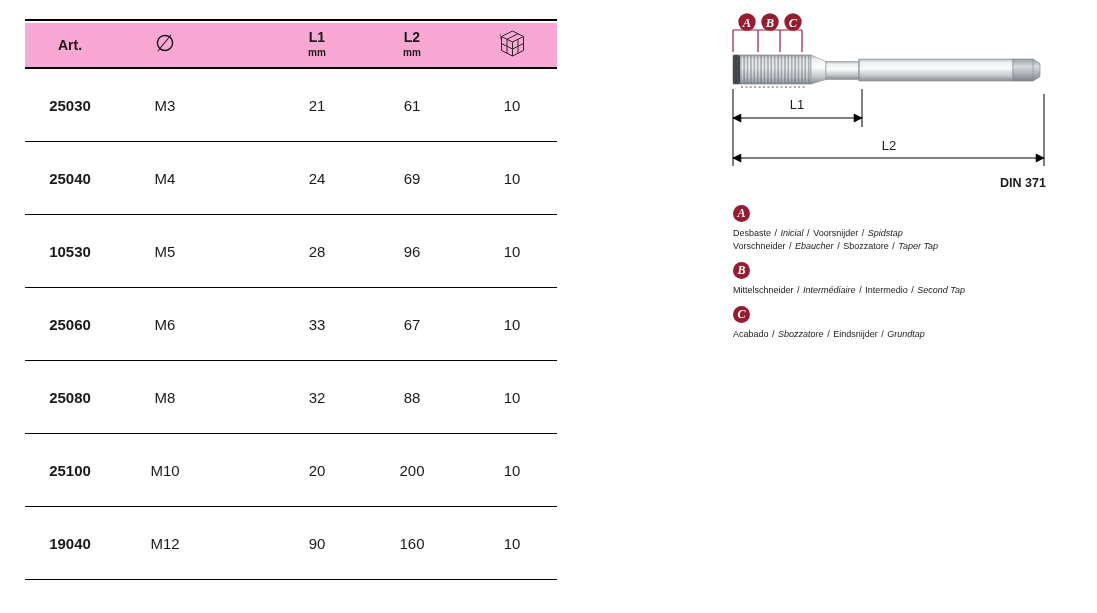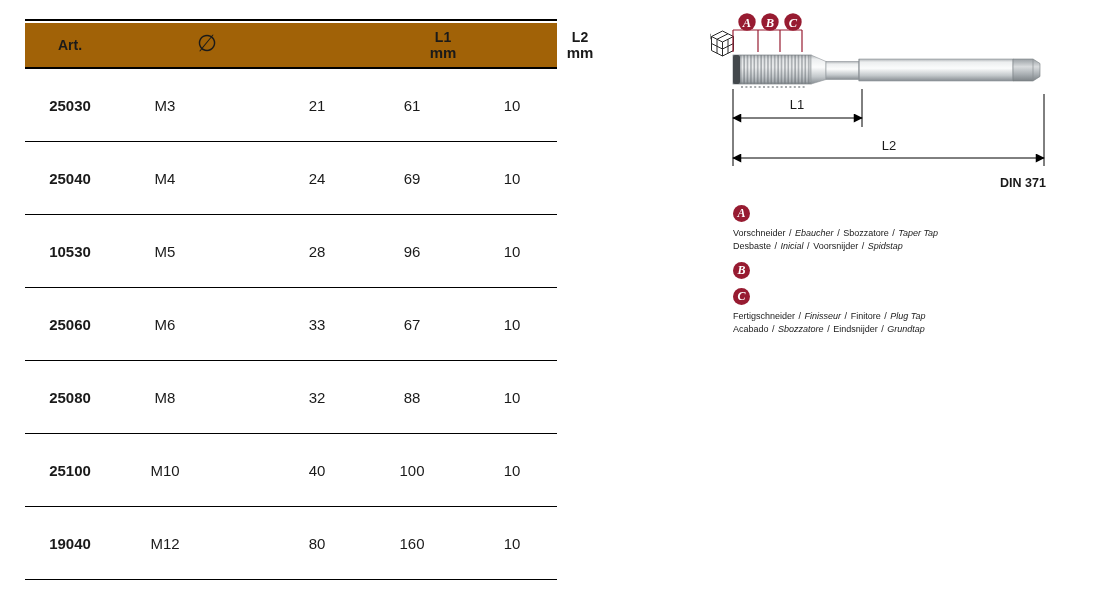--- a/index.html
+++ b/index.html
@@ -5,26 +5,26 @@
   html,body{margin:0;padding:0;}
   body{
     width:1097px;height:613px;position:relative;background:#ffffff;
     font-family:"Liberation Sans", sans-serif;color:#1a1a1a;overflow:hidden;
   }
   
   .rule-top{position:absolute;left:25px;top:19px;width:532px;height:2px;background:#000;}
   .spec-table{position:absolute;left:25px;top:23px;width:532px;}
   .thead{
     display:grid;grid-template-columns:90px 100px 62px 80px 110px 90px;
-    height:44px;background:#a16207;border-bottom:2px solid #000;
-    align-items:center;justify-items:center;gap:42px;
+    height:44px;background:#f9a8d4;border-bottom:2px solid #000;
+    align-items:center;justify-items:center;
   }
   .th{font-weight:bold;font-size:14px;text-align:center;line-height:15px;}
   .th .dia{font-size:23px;font-weight:normal;}
-  .th .sub{display:block;font-size:15px;}
+  .th .sub{display:block;font-size:10px;}
   .diamond{
     width:20px;height:20px;background:#c9c9c9;border-radius:3px;
     transform:rotate(45deg) scale(1.12,0.9);
   }
   .trow{
     display:grid;grid-template-columns:90px 100px 62px 80px 110px 90px;
     height:72px;border-bottom:1px solid #000;
     align-items:center;justify-items:center;font-size:15px;
   }
   .trow .art{font-weight:bold;}
@@ -122,29 +122,29 @@
     <div>M8</div>
     <div></div>
     <div>32</div>
     <div>88</div>
     <div>10</div>
   </div>
   <div class="trow">
     <div class="art">25100</div>
     <div>M10</div>
     <div></div>
-    <div>40</div>
-    <div>100</div>
+    <div>20</div>
+    <div>200</div>
     <div>10</div>
   </div>
   <div class="trow">
     <div class="art">19040</div>
     <div>M12</div>
     <div></div>
-    <div>80</div>
+    <div>90</div>
     <div>160</div>
     <div>10</div>
   </div>
 </div>
 
 <svg class="drawing" width="365" height="200" viewBox="0 0 365 200">
   <defs>
     <linearGradient id="metal" x1="0" y1="0" x2="0" y2="1">
       <stop offset="0" stop-color="#aeb2b5"></stop>
       <stop offset="0.14" stop-color="#eceeef"></stop>
@@ -210,45 +210,45 @@
   <text x="92" y="109" text-anchor="middle" font-size="13" fill="#1a1a1a">L1</text>
   <text x="184" y="150" text-anchor="middle" font-size="13" fill="#1a1a1a">L2</text>
   <text x="318" y="187" text-anchor="middle" font-size="12.5" font-weight="bold" fill="#1a1a1a">DIN 371</text>
 </svg>
 
 <div class="legend">
 
   <div class="legend-entry">
     <div class="legend-badge" style="background:#971b31">A</div>
     <div class="legend-line">
+      <span>Desbaste</span> <span class="sep">/</span>
+      <i>Inicial</i> <span class="sep">/</span>
+      <span>Voorsnijder</span> <span class="sep">/</span>
+      <i>Spidstap</i>
+    </div>
+    <div class="legend-line">
       <span>Vorschneider</span> <span class="sep">/</span>
       <i>Ebaucher</i> <span class="sep">/</span>
       <span>Sbozzatore</span> <span class="sep">/</span>
       <i>Taper Tap</i>
     </div>
-    <div class="legend-line">
-      <span>Desbaste</span> <span class="sep">/</span>
-      <i>Inicial</i> <span class="sep">/</span>
-      <span>Voorsnijder</span> <span class="sep">/</span>
-      <i>Spidstap</i>
-    </div>
   </div>
 
   <div class="legend-entry">
     <div class="legend-badge" style="background:#971b31">B</div>
+    <div class="legend-line">
+      <span>Mittelschneider</span> <span class="sep">/</span>
+      <i>Intermédiaire</i> <span class="sep">/</span>
+      <span>Intermedio</span> <span class="sep">/</span>
+      <i>Second Tap</i>
+    </div>
   </div>
 
   <div class="legend-entry">
     <div class="legend-badge" style="background:#971b31">C</div>
-    <div class="legend-line">
-      <span>Fertigschneider</span> <span class="sep">/</span>
-      <i>Finisseur</i> <span class="sep">/</span>
-      <span>Finitore</span> <span class="sep">/</span>
-      <i>Plug Tap</i>
-    </div>
     <div class="legend-line">
       <span>Acabado</span> <span class="sep">/</span>
       <i>Sbozzatore</i> <span class="sep">/</span>
       <span>Eindsnijder</span> <span class="sep">/</span>
       <i>Grundtap</i>
     </div>
   </div>
 
 </div>
 

